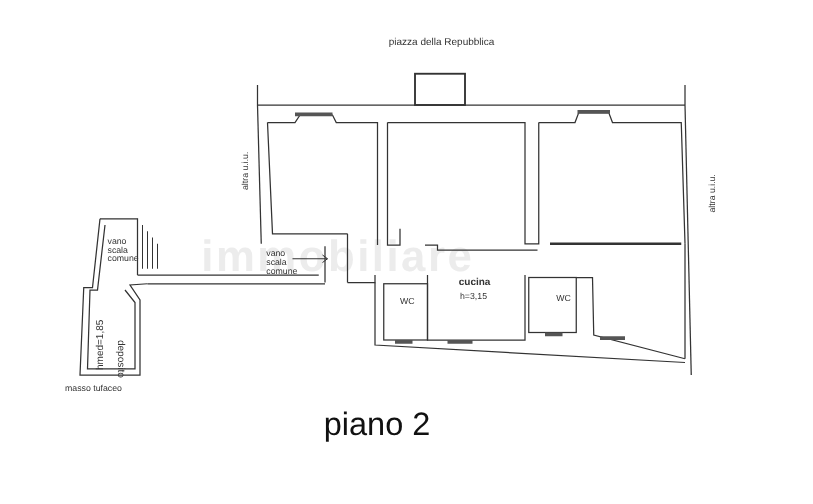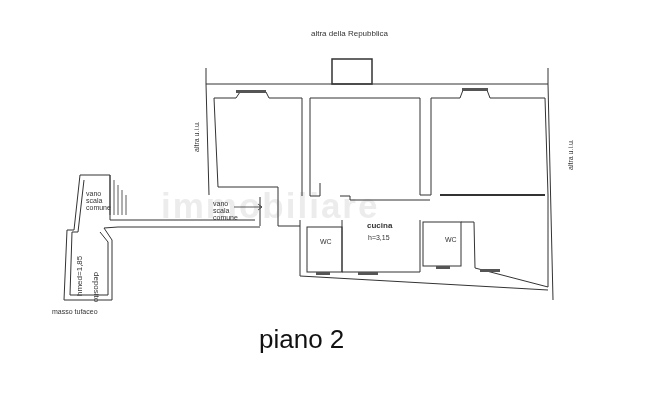--- a/index.html
+++ b/index.html
@@ -69,21 +69,21 @@
   <g fill="#555">
     <rect x="236" y="90" width="30" height="3"></rect>
     <rect x="462" y="88" width="26" height="3"></rect>
     <rect x="316" y="272" width="14" height="3"></rect>
     <rect x="358" y="272" width="20" height="3"></rect>
     <rect x="436" y="266" width="14" height="3"></rect>
     <rect x="480" y="269" width="20" height="3"></rect>
   </g>
 </svg>
 
-<div class="street-top">altra della Repubblica</div>
+<div class="street-top">piazza della Repubblica</div>
 
 <div class="lbl lbl-rot" style="left:193px; top:152px; transform:rotate(-90deg);">altra u.i.u.</div>
 <div class="lbl lbl-rot" style="left:567px; top:170px; transform:rotate(-90deg);">altra u.i.u.</div>
 
 <div class="lbl" style="left:86px; top:190px;">vano</div>
 <div class="lbl" style="left:86px; top:197px;">scala</div>
 <div class="lbl" style="left:86px; top:204px;">comune</div>
 
 <div class="lbl" style="left:213px; top:200px;">vano</div>
 <div class="lbl" style="left:213px; top:207px;">scala</div>

